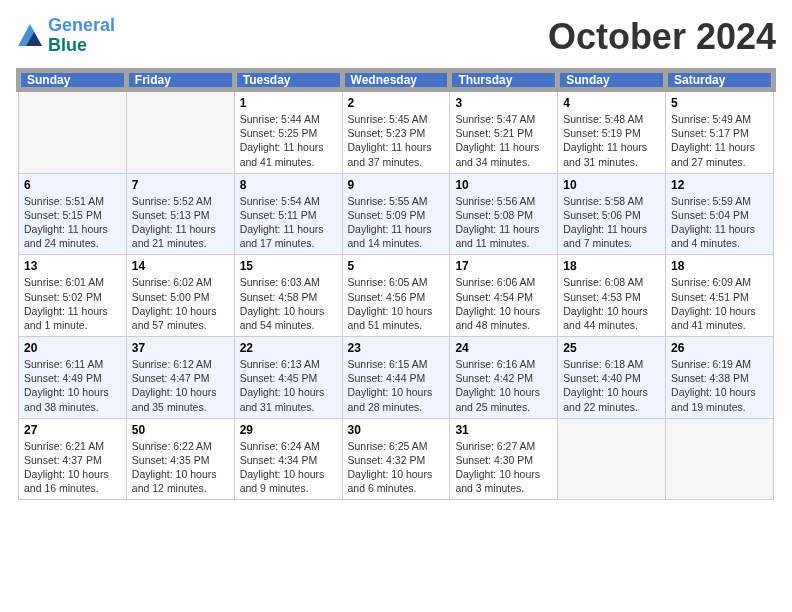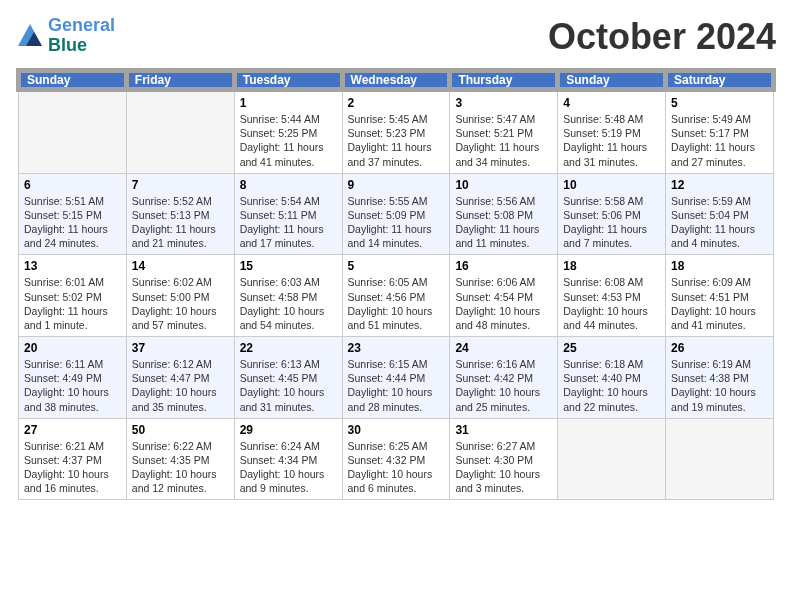--- a/index.html
+++ b/index.html
@@ -186,21 +186,21 @@
         </td>
         <td>
           <span class="day-num">15</span>
           <div class="day-info">Sunrise: 6:03 AM<br>Sunset: 4:58 PM<br>Daylight: 10 hours and 54 minutes.</div>
         </td>
         <td>
           <span class="day-num">5</span>
           <div class="day-info">Sunrise: 6:05 AM<br>Sunset: 4:56 PM<br>Daylight: 10 hours and 51 minutes.</div>
         </td>
         <td>
-          <span class="day-num">16</span>
+          <span class="day-num">17</span>
           <div class="day-info">Sunrise: 6:06 AM<br>Sunset: 4:54 PM<br>Daylight: 10 hours and 48 minutes.</div>
         </td>
         <td>
           <span class="day-num">18</span>
           <div class="day-info">Sunrise: 6:08 AM<br>Sunset: 4:53 PM<br>Daylight: 10 hours and 44 minutes.</div>
         </td>
         <td>
           <span class="day-num">18</span>
           <div class="day-info">Sunrise: 6:09 AM<br>Sunset: 4:51 PM<br>Daylight: 10 hours and 41 minutes.</div>
         </td>

